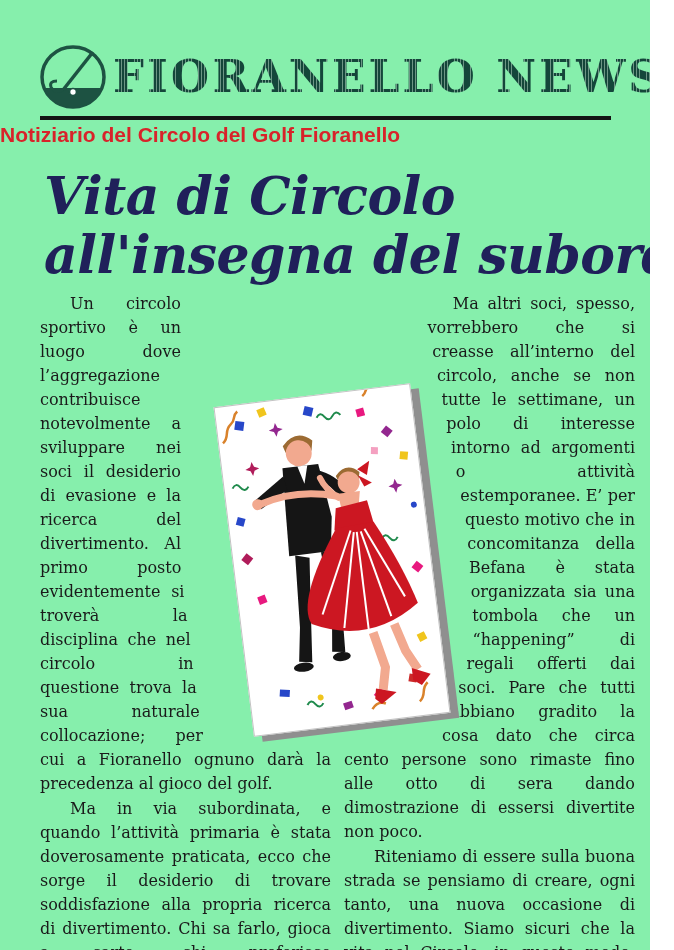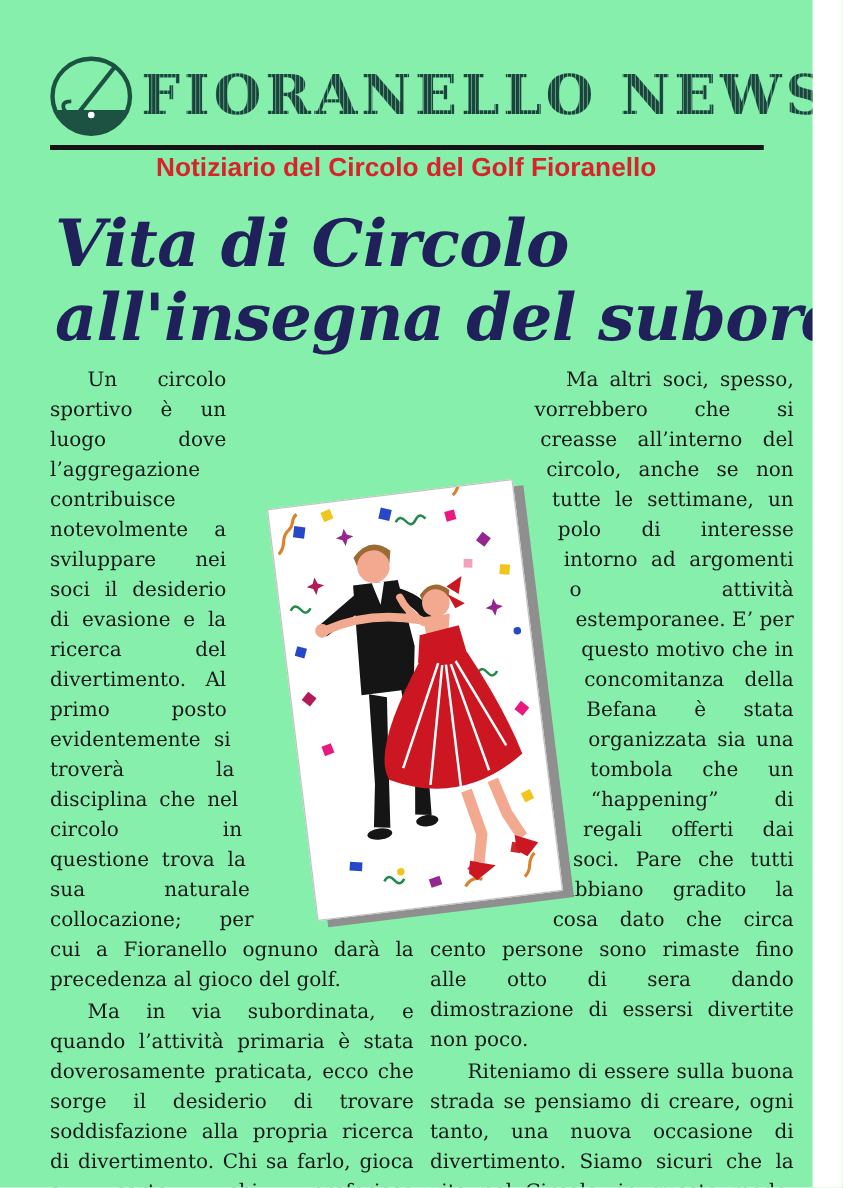--- a/index.html
+++ b/index.html
@@ -11,21 +11,21 @@
   .logo{flex:0 0 80px;height:66px;}
   .title{flex:1;text-align:center;font-family:"DejaVu Serif",serif;font-weight:bold;
          font-size:44px;letter-spacing:3px;color:#1d5242;white-space:nowrap;line-height:1;}
   @supports (-webkit-background-clip: text){
     .title .striped{
       background:repeating-linear-gradient(90deg,#14463a 0 1.6px,#6d9585 1.6px 2.4px,#14463a 2.4px 3.2px);
       -webkit-background-clip:text;background-clip:text;-webkit-text-fill-color:transparent;}
   }
   .mast-rule{position:absolute;left:40px;right:39px;top:116px;height:4px;background:#141414;}
 
-  .subtitle{position:absolute;left:0;right:0;top:124px;text-align:center;
+  .subtitle{position:absolute;left:0;right:0;top:124px;
             font-family:"Liberation Sans",sans-serif;font-weight:bold;
             font-size:21px;line-height:1.07;color:#d8232a;}
 
   
   .headline{position:absolute;left:44px;top:166px;color:#20205a;
             font-family:"DejaVu Serif",serif;font-style:italic;font-weight:bold;
             font-size:52px;line-height:1.14;letter-spacing:-0.5px;white-space:nowrap;}
 
   
   .body{position:absolute;left:40px;top:292px;width:595px;display:flex;gap:13px;}

